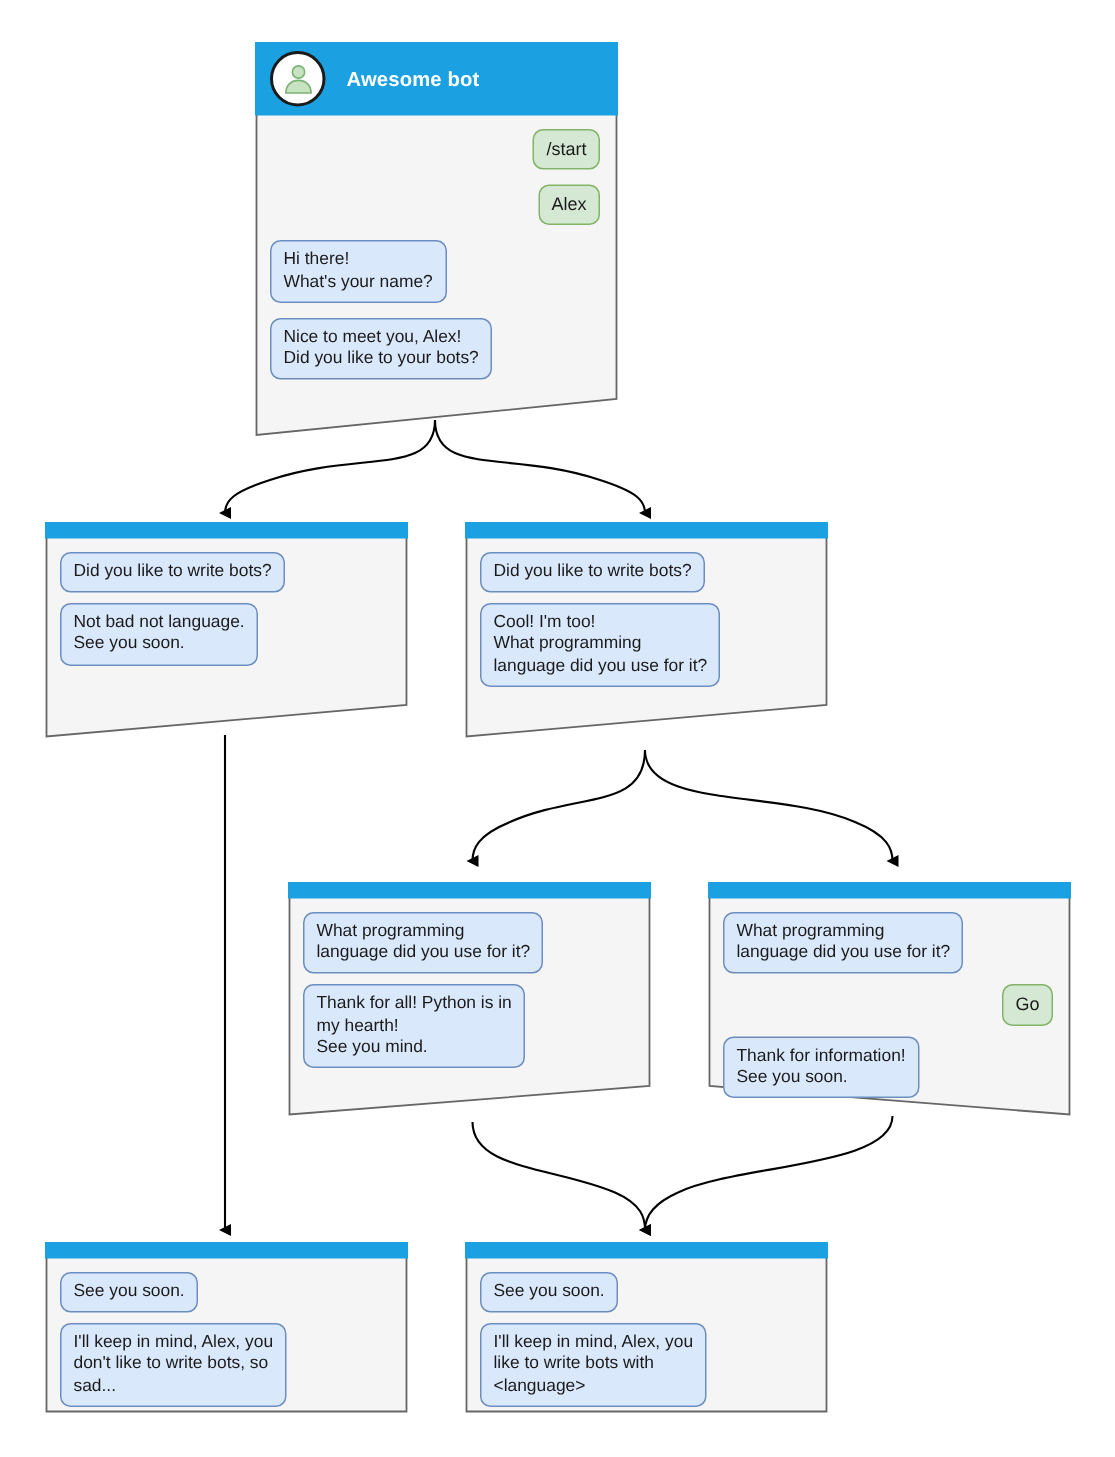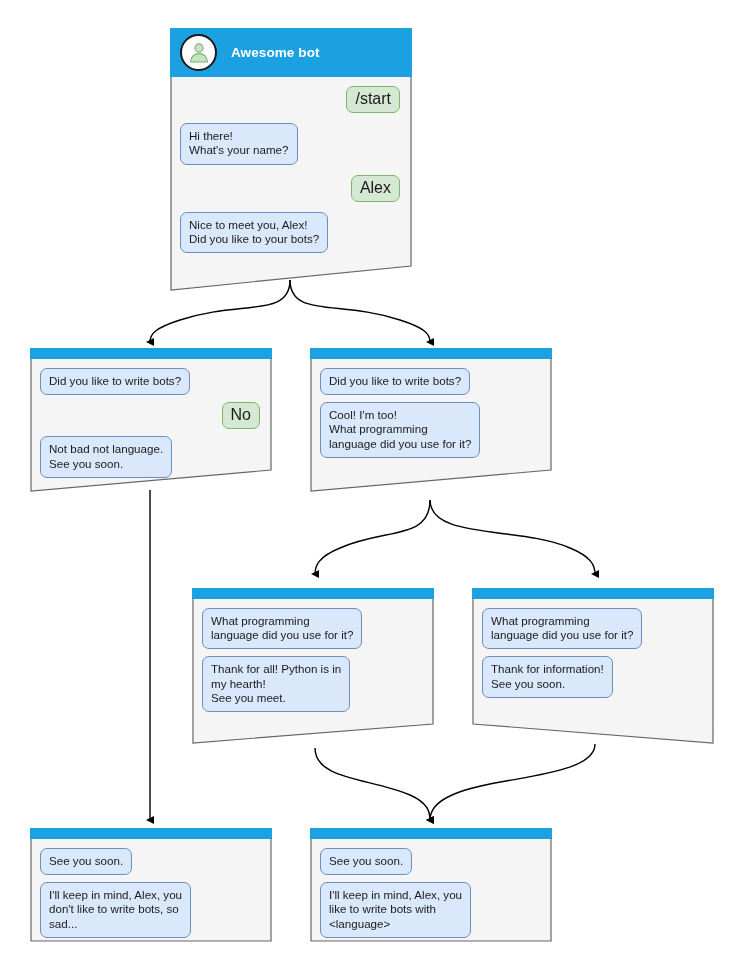--- a/index.html
+++ b/index.html
@@ -91,21 +91,21 @@
     white-space: pre-line;
     max-width: 86%;
   }
   .bubble.bot {
     background: #dae8fc;
     border: 1px solid #6c8ebf;
   }
   .bubble.user {
     background: #d5e8d4;
     border: 1px solid #82b366;
-    font-size: 16px;
+    font-size: 12px;
   }
   .row {
     display: flex;
     margin-bottom: 10px;
   }
   .row.left  { justify-content: flex-start; }
   .row.right { justify-content: flex-end; padding-right: 2px;}
   .row.gap-s { margin-bottom: 7px; }
 </style>
 </head>
@@ -146,48 +146,45 @@
             <circle cx="12" cy="7" r="4.1" fill="#c7e3c2" stroke="#7bb375" stroke-width="1.1"></circle>
             <path d="M3.6,21 C3.6,15.6 7.4,12.6 12,12.6 C16.6,12.6 20.4,15.6 20.4,21 Z" fill="#c7e3c2" stroke="#7bb375" stroke-width="1.1"></path>
           </svg>
         </div>
         <div class="bot-title">Awesome bot</div>
       </div>
       <div class="msg-area">
         <div class="row right">
           <span class="bubble user">/start</span>
         </div>
+        <div class="row right">
+          <span class="bubble user">Alex</span>
+        </div>
         <div class="row left">
           <span class="bubble bot">Hi there!
 What's your name?</span>
-        </div>
-        <div class="row right">
-          <span class="bubble user">Alex</span>
         </div>
         <div class="row left">
           <span class="bubble bot">Nice to meet you, Alex!
 Did you like to your bots?</span>
         </div>
       </div>
     </div>
   </div>
 
   <div class="node" style="left:30px; top:348px; width:242px; height:144px;">
     <svg class="node-shape" viewBox="0 0 242 144" preserveAspectRatio="none" xmlns="http://www.w3.org/2000/svg">
       <path d="M1,1 L241,1 L241,122 L1,143 Z" fill="#f5f5f5" stroke="#666666" stroke-width="1.2"></path>
     </svg>
     <div class="node-inner">
       <div class="node-header"></div>
       <div class="msg-area">
         <div class="row left gap-s">
           <span class="bubble bot">Did you like to write bots?</span>
         </div>
-        <div class="row right gap-s">
-          <span class="bubble user">No</span>
-        </div>
         <div class="row left">
           <span class="bubble bot">Not bad not language.
 See you soon.</span>
         </div>
       </div>
     </div>
   </div>
 
   <div class="node" style="left:310px; top:348px; width:242px; height:144px;">
     <svg class="node-shape" viewBox="0 0 242 144" preserveAspectRatio="none" xmlns="http://www.w3.org/2000/svg">
@@ -215,37 +212,40 @@
     <div class="node-inner">
       <div class="node-header"></div>
       <div class="msg-area">
         <div class="row left gap-s">
           <span class="bubble bot">What programming
 language did you use for it?</span>
         </div>
         <div class="row left">
           <span class="bubble bot">Thank for all! Python is in
 my hearth!
-See you meet.</span>
+See you mind.</span>
         </div>
       </div>
     </div>
   </div>
 
   <div class="node" style="left:472px; top:588px; width:242px; height:156px;">
     <svg class="node-shape" viewBox="0 0 242 156" preserveAspectRatio="none" xmlns="http://www.w3.org/2000/svg">
       <path d="M1,1 L241,1 L241,155 L1,136 Z" fill="#f5f5f5" stroke="#666666" stroke-width="1.2"></path>
     </svg>
     <div class="node-inner">
       <div class="node-header"></div>
       <div class="msg-area">
         <div class="row left gap-s">
           <span class="bubble bot">What programming
 language did you use for it?</span>
         </div>
+        <div class="row right gap-s">
+          <span class="bubble user">Go</span>
+        </div>
         <div class="row left">
           <span class="bubble bot">Thank for information!
 See you soon.</span>
         </div>
       </div>
     </div>
   </div>
 
   <div class="node" style="left:30px; top:828px; width:242px; height:114px;">
     <svg class="node-shape" viewBox="0 0 242 114" preserveAspectRatio="none" xmlns="http://www.w3.org/2000/svg">

